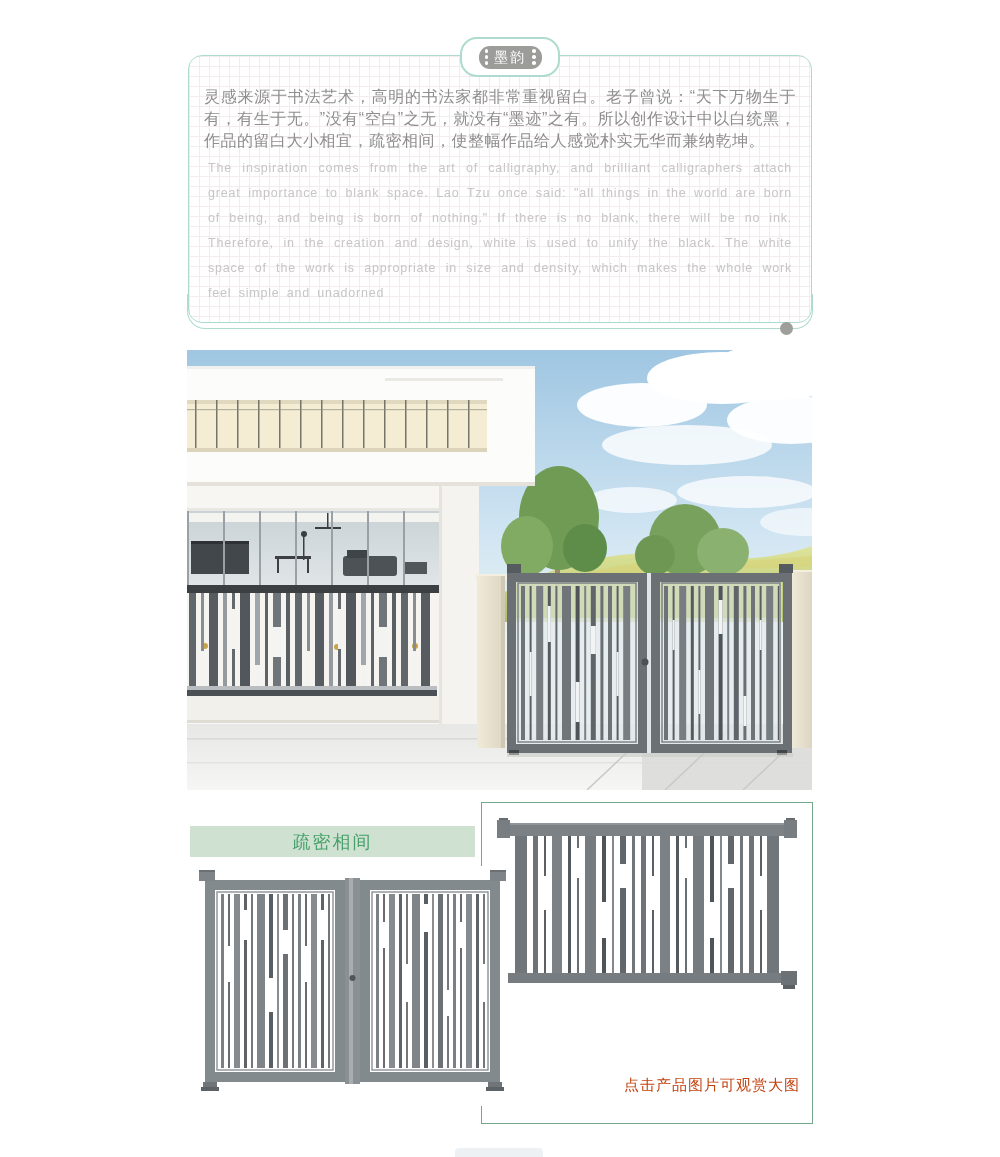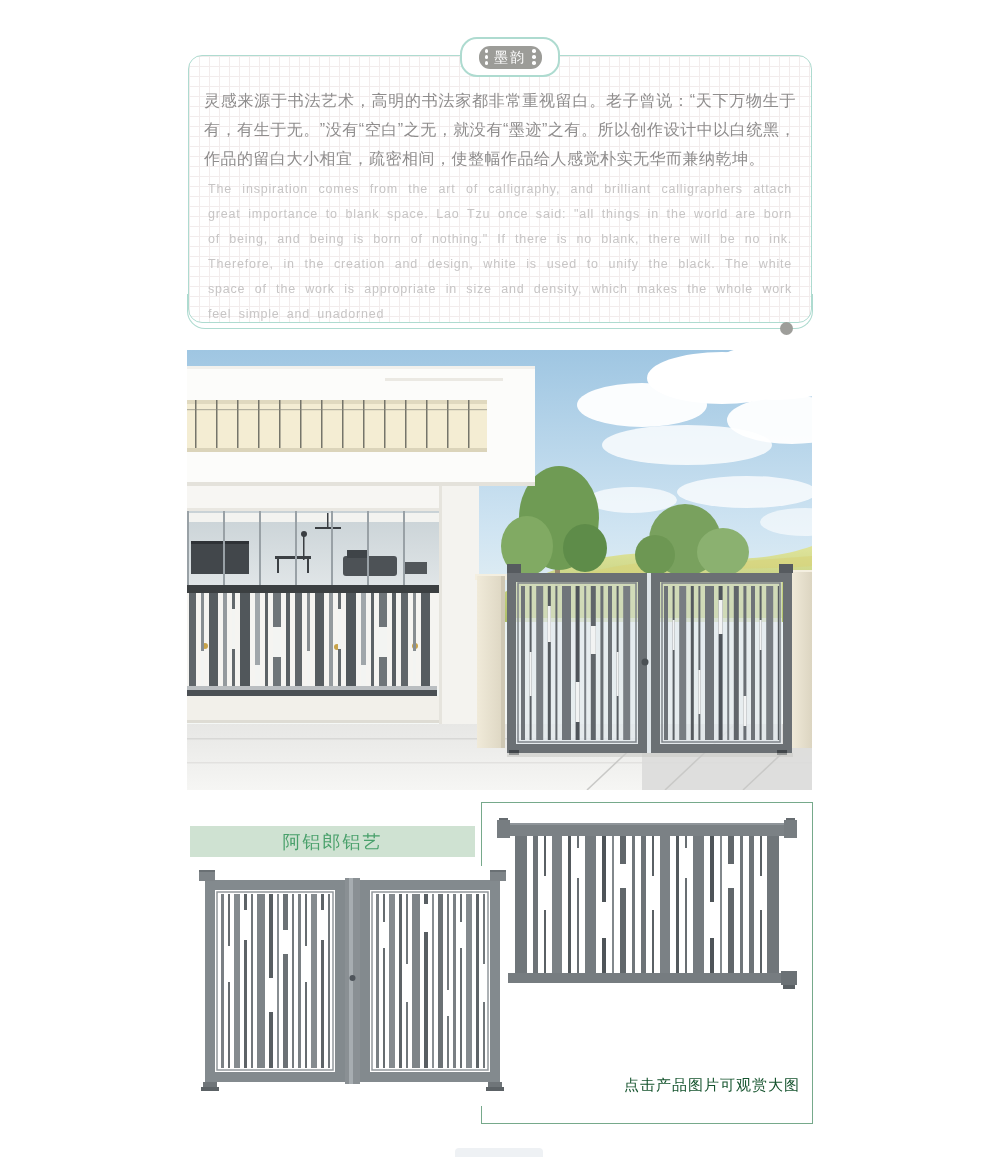--- a/index.html
+++ b/index.html
@@ -19,21 +19,21 @@
     padding:30px 15px 0 15px;
   }
   .intro-card::after{
     content:"";position:absolute;left:-2px;right:-2px;bottom:-7px;height:34px;
     border:1.5px solid #aedbd0;border-top:none;border-radius:0 0 18px 18px;pointer-events:none;
   }
   .corner-dot{
     position:absolute;right:18px;bottom:-13px;width:13px;height:13px;border-radius:50%;
     background:#9e9e9a;z-index:2;
   }
-  .cn-text{margin:0 0 3px 0;color:#8f8d8d;font-size:16px;line-height:29px;text-align:justify;letter-spacing:0.5px;}
+  .cn-text{margin:0 0 3px 0;color:#8f8d8d;font-size:16px;line-height:22px;text-align:justify;letter-spacing:0.5px;}
   .en-text{margin:4px;color:#c7c5c5;font-size:12.5px;line-height:25px;letter-spacing:0.8px;word-spacing:3px;text-align:justify;}
   
   .badge{
     position:absolute;left:460px;top:37px;width:100px;height:40px;box-sizing:border-box;
     background:#fff;border:2px solid #aedbd0;border-radius:17px;
     display:flex;align-items:center;justify-content:center;z-index:3;
   }
   .badge-inner{
     background:#9c9c98;border-radius:11px;height:23px;padding:0 6px;
     display:flex;align-items:center;gap:6px;color:#fff;
@@ -48,21 +48,21 @@
   .brand-banner{
     position:absolute;left:190px;top:826px;width:285px;height:31px;background:#cfe2d2;
     color:#49a06b;font-size:18px;letter-spacing:2px;
     display:flex;align-items:center;justify-content:center;z-index:1;
   }
   .preview-panel{
     position:absolute;left:481px;top:802px;width:332px;height:322px;box-sizing:border-box;
     border:1px solid #76a98b;background:#fff;z-index:1;
   }
   .fence-product{position:absolute;left:15px;top:10px;width:300px;height:190px;cursor:pointer;}
-  .hint-text{position:absolute;right:12px;bottom:28px;color:#14532d;font-size:15px;letter-spacing:1px;}
+  .hint-text{position:absolute;right:12px;bottom:28px;color:#c2410c;font-size:15px;letter-spacing:1px;}
   .gate-product{position:absolute;left:197px;top:866px;width:311px;height:240px;background:#fff;z-index:2;cursor:pointer;}
   .footer-stub{position:absolute;left:455px;top:1148px;width:88px;height:9px;background:#eef1f4;border-radius:4px 4px 0 0;}
 </style>
 </head>
 <body>
 
 <div class="badge">
   <div class="badge-inner">
     <span class="dot-col">
         <i></i>
@@ -372,21 +372,21 @@
       <rect x="287" y="7" width="13" height="18" fill="#777d81"></rect>
       <rect x="8" y="160" width="284" height="10" fill="#767c80"></rect>
       <rect x="284" y="158" width="16" height="14" fill="#6b7175"></rect>
       <rect x="286" y="172" width="12" height="4" fill="#5a6064"></rect>
     </svg>
   </div>
   <div class="hint-text">点击产品图片可观赏大图</div>
 </div>
 
 <div class="brand-banner">
-  <span>阿铝郎铝艺</span>
+  <span>疏密相间</span>
 </div>
 
 <div class="gate-product">
   <svg width="311" height="240" viewBox="0 0 311 240">
     <g id="g-prod-gate-slats-1">
         <rect x="24" y="28" width="3" height="174" fill="#7a8084"></rect>
         <rect x="31" y="28" width="2" height="174" fill="#666c70"></rect>
         <rect x="31" y="80" width="2" height="36" fill="#ffffff"></rect>
         <rect x="37" y="28" width="6" height="174" fill="#858b8f"></rect>
         <rect x="47" y="28" width="3" height="174" fill="#5d6367"></rect>

